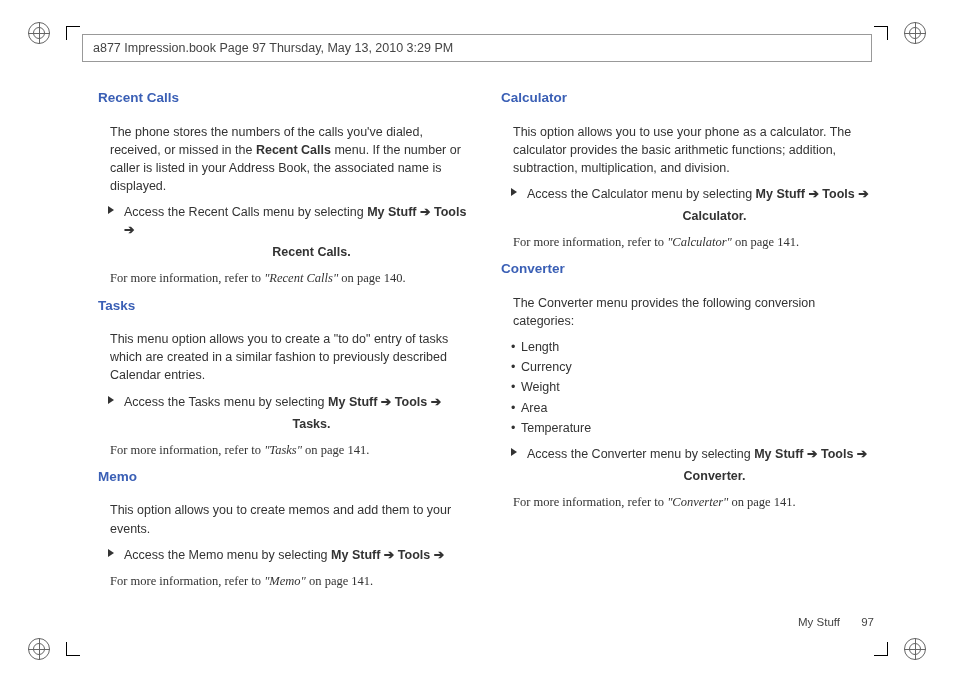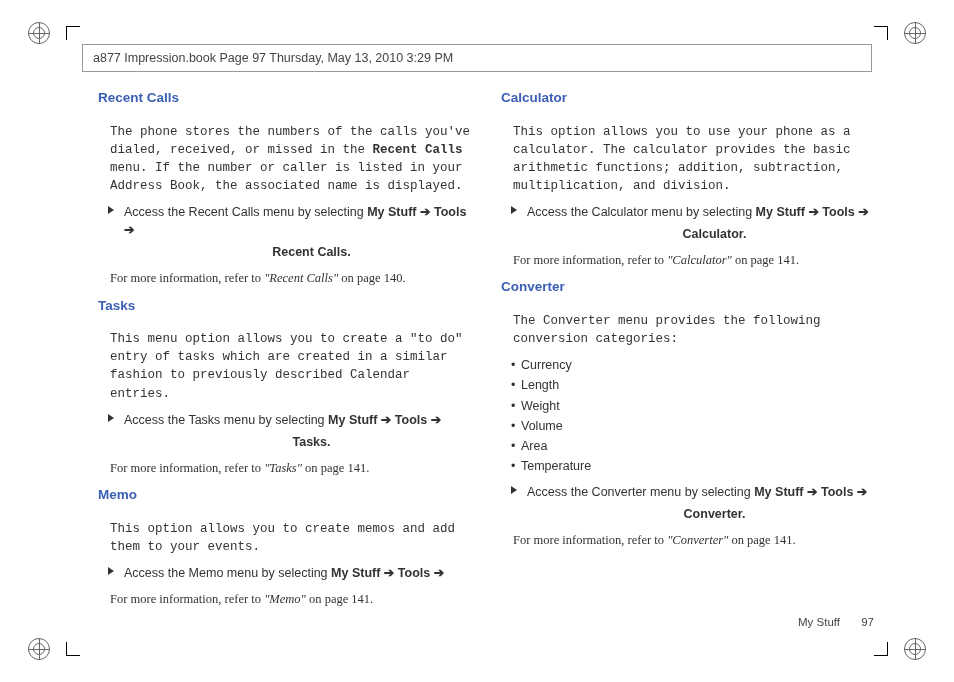--- a/index.html
+++ b/index.html
@@ -44,21 +44,21 @@
       height: 22px;
       background: linear-gradient(#666,#666) center/1px 100% no-repeat,
                   linear-gradient(#666,#666) center/100% 1px no-repeat;
     }
     .reg-tl { top: 22px; left: 28px; }
     .reg-tr { top: 22px; right: 28px; }
     .reg-bl { bottom: 22px; left: 28px; }
     .reg-br { bottom: 22px; right: 28px; }
     .header-tag {
       position: absolute;
-      top: 44px;
+      top: 34px;
       left: 82px;
       right: 82px;
       border: 1px solid #999;
       padding: 6px 10px;
       font-size: 12.5px;
       color: #444;
       background: #fff;
     }
     .page-content {
       position: absolute;
@@ -79,21 +79,20 @@
       color: #3a5fb5;
       font-weight: bold;
       font-size: 13.5px;
       margin-top: 8px;
       margin-bottom: 6px;
       font-family: Verdana, Arial, sans-serif;
     }
     .h2:first-child { margin-top: 0; }
     .body-p {
       margin: 15px 0 8px 12px;
-      font-family: Liberation Mono, monospace;
     }
     .instr {
       margin: 0 0 8px 12px;
       position: relative;
       padding-left: 14px;
     }
     .instr .tri {
       position: absolute;
       left: -2px;
       top: 3px;
@@ -198,24 +197,23 @@
       <span>Access the Calculator menu by selecting </span><span class="bold">My Stuff</span> <span class="arrow">➔</span> <span class="bold">Tools</span> <span class="arrow">➔</span>
       <div class="instr-sub"><span class="bold">Calculator</span><span>.</span></div>
     </div>
     <p class="ref">
       <span>For more information, refer to </span><span class="quoted">"Calculator"</span><span>  on page 141.</span>
     </p>
 
     <div class="h2">Converter</div>
     <p class="body-p">The Converter menu provides the following conversion categories:</p>
     <ul class="bullets">
+      <li>Length</li>
       <li>Currency</li>
-      <li>Length</li>
       <li>Weight</li>
-      <li>Volume</li>
       <li>Area</li>
       <li>Temperature</li>
     </ul>
     <div class="instr">
       <span class="tri"></span>
       <span>Access the Converter menu by selecting </span><span class="bold">My Stuff</span> <span class="arrow">➔</span> <span class="bold">Tools</span> <span class="arrow">➔</span>
       <div class="instr-sub"><span class="bold">Converter</span><span>.</span></div>
     </div>
     <p class="ref">
       <span>For more information, refer to </span><span class="quoted">"Converter"</span><span>  on page 141.</span>

